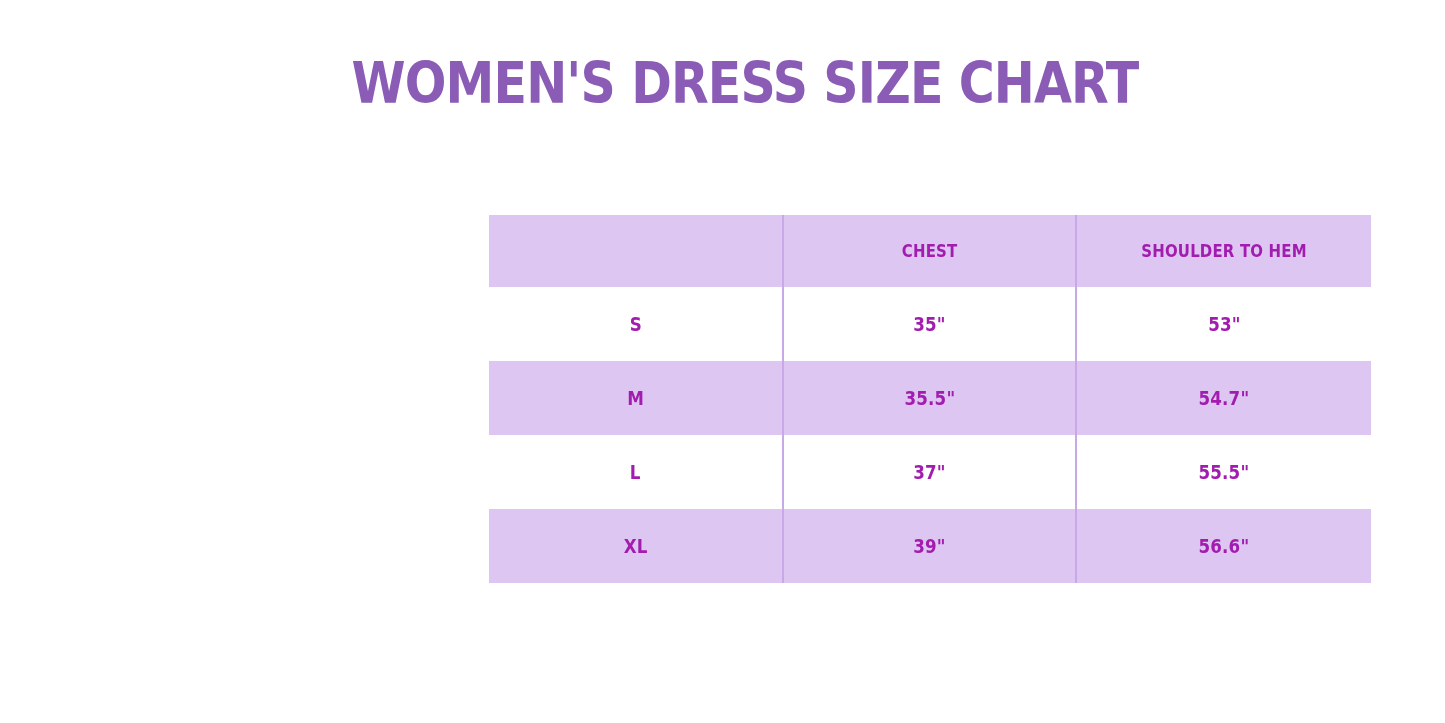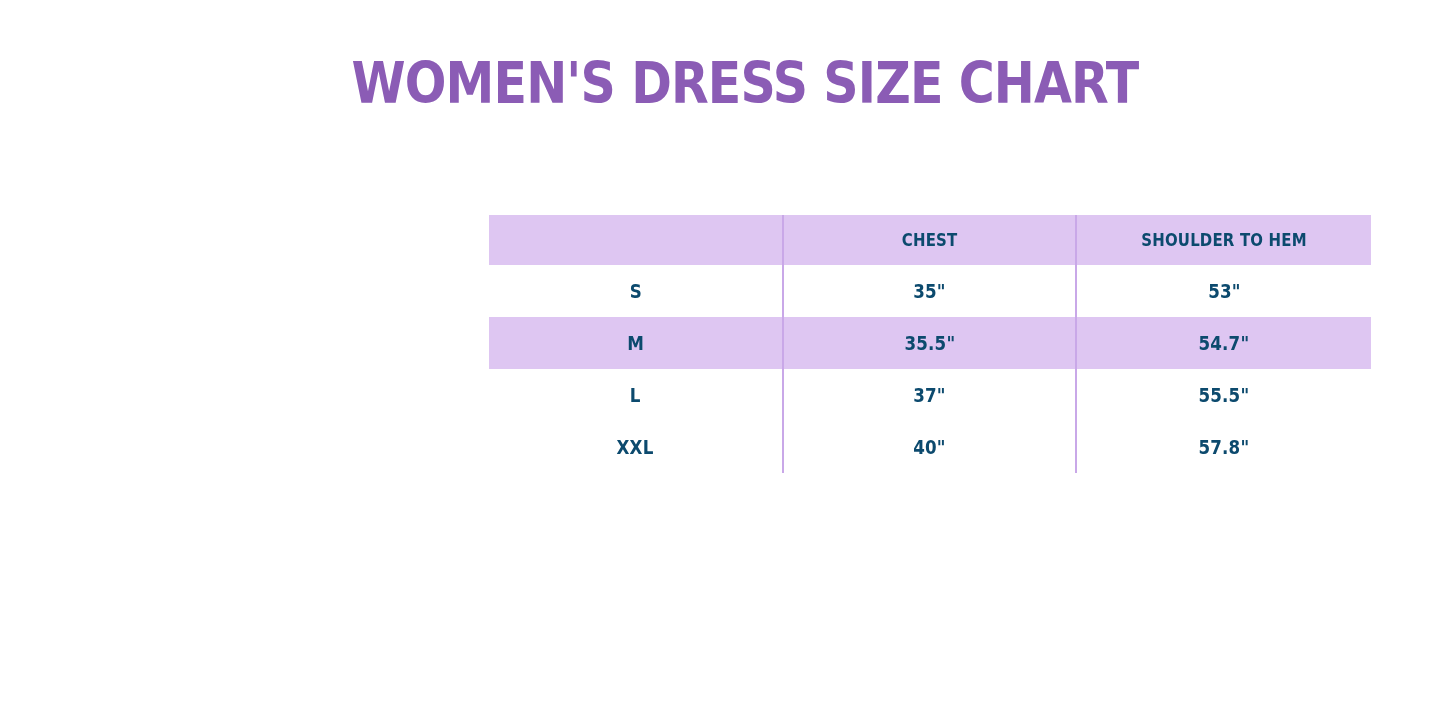--- a/index.html
+++ b/index.html
@@ -49,26 +49,26 @@
     table-layout: fixed;
   }
 
   .size-table col.c-size { width: 294px; }
   .size-table col.c-chest { width: 293px; }
   .size-table col.c-hem  { width: 295px; }
 
   .size-table th,
   .size-table td {
     height: 50px;
-    padding: 1px;
+    padding: 12px;
     text-align: center;
     vertical-align: middle;
     font-family: "DejaVu Sans", sans-serif;
     font-weight: bold;
-    color: #0c4a6e;
+    color: #a21caf;
     white-space: nowrap;
   }
 
   .size-table th {
     font-size: 17px;
     letter-spacing: 0.2px;
     height: 48px;
   }
 
   .size-table td {
@@ -129,21 +129,21 @@
       <tr class="row-shade">
         <td class="col-size"><span>M</span></td>
         <td class="col-chest"><span>35.5"</span></td>
         <td class="col-hem"><span>54.7"</span></td>
       </tr>
       <tr class="row-plain">
         <td class="col-size"><span>L</span></td>
         <td class="col-chest"><span>37"</span></td>
         <td class="col-hem"><span>55.5"</span></td>
       </tr>
-      <tr class="row-plain">
-        <td class="col-size"><span>XXL</span></td>
-        <td class="col-chest"><span>40"</span></td>
-        <td class="col-hem"><span>57.8"</span></td>
+      <tr class="row-shade">
+        <td class="col-size"><span>XL</span></td>
+        <td class="col-chest"><span>39"</span></td>
+        <td class="col-hem"><span>56.6"</span></td>
       </tr>
     </tbody>
   </table>
 
 </div>
 
 </body></html>

